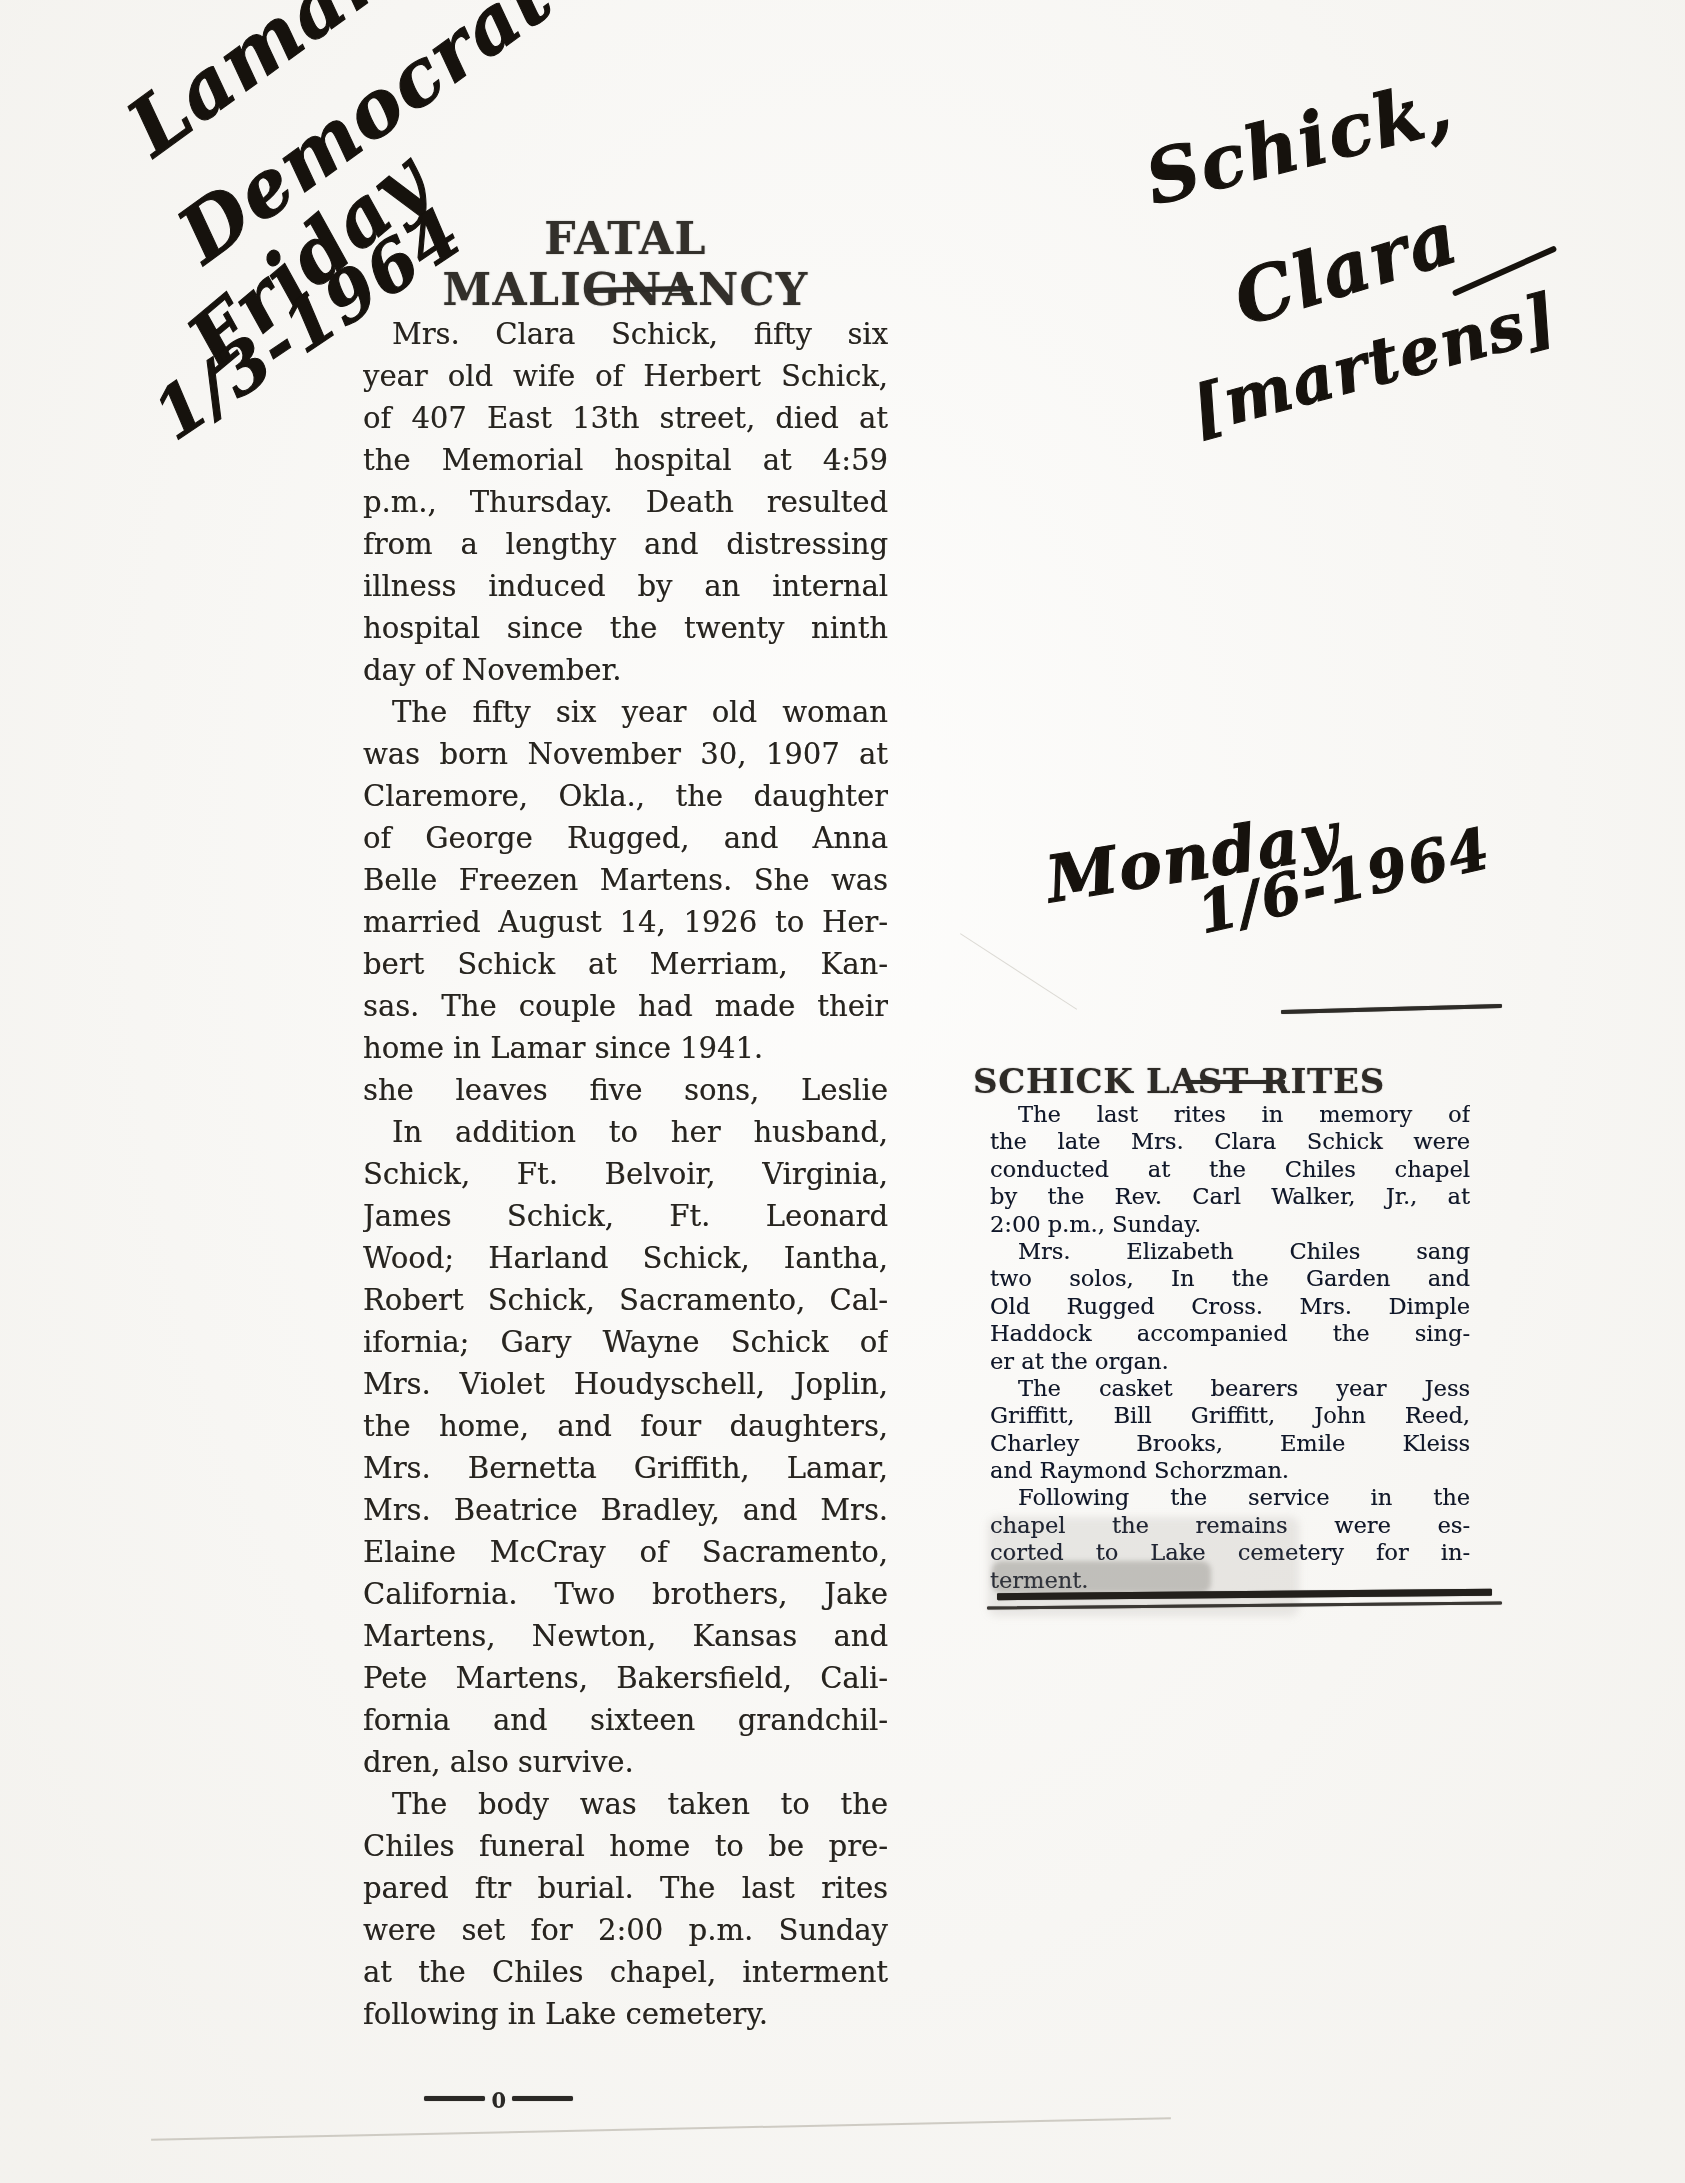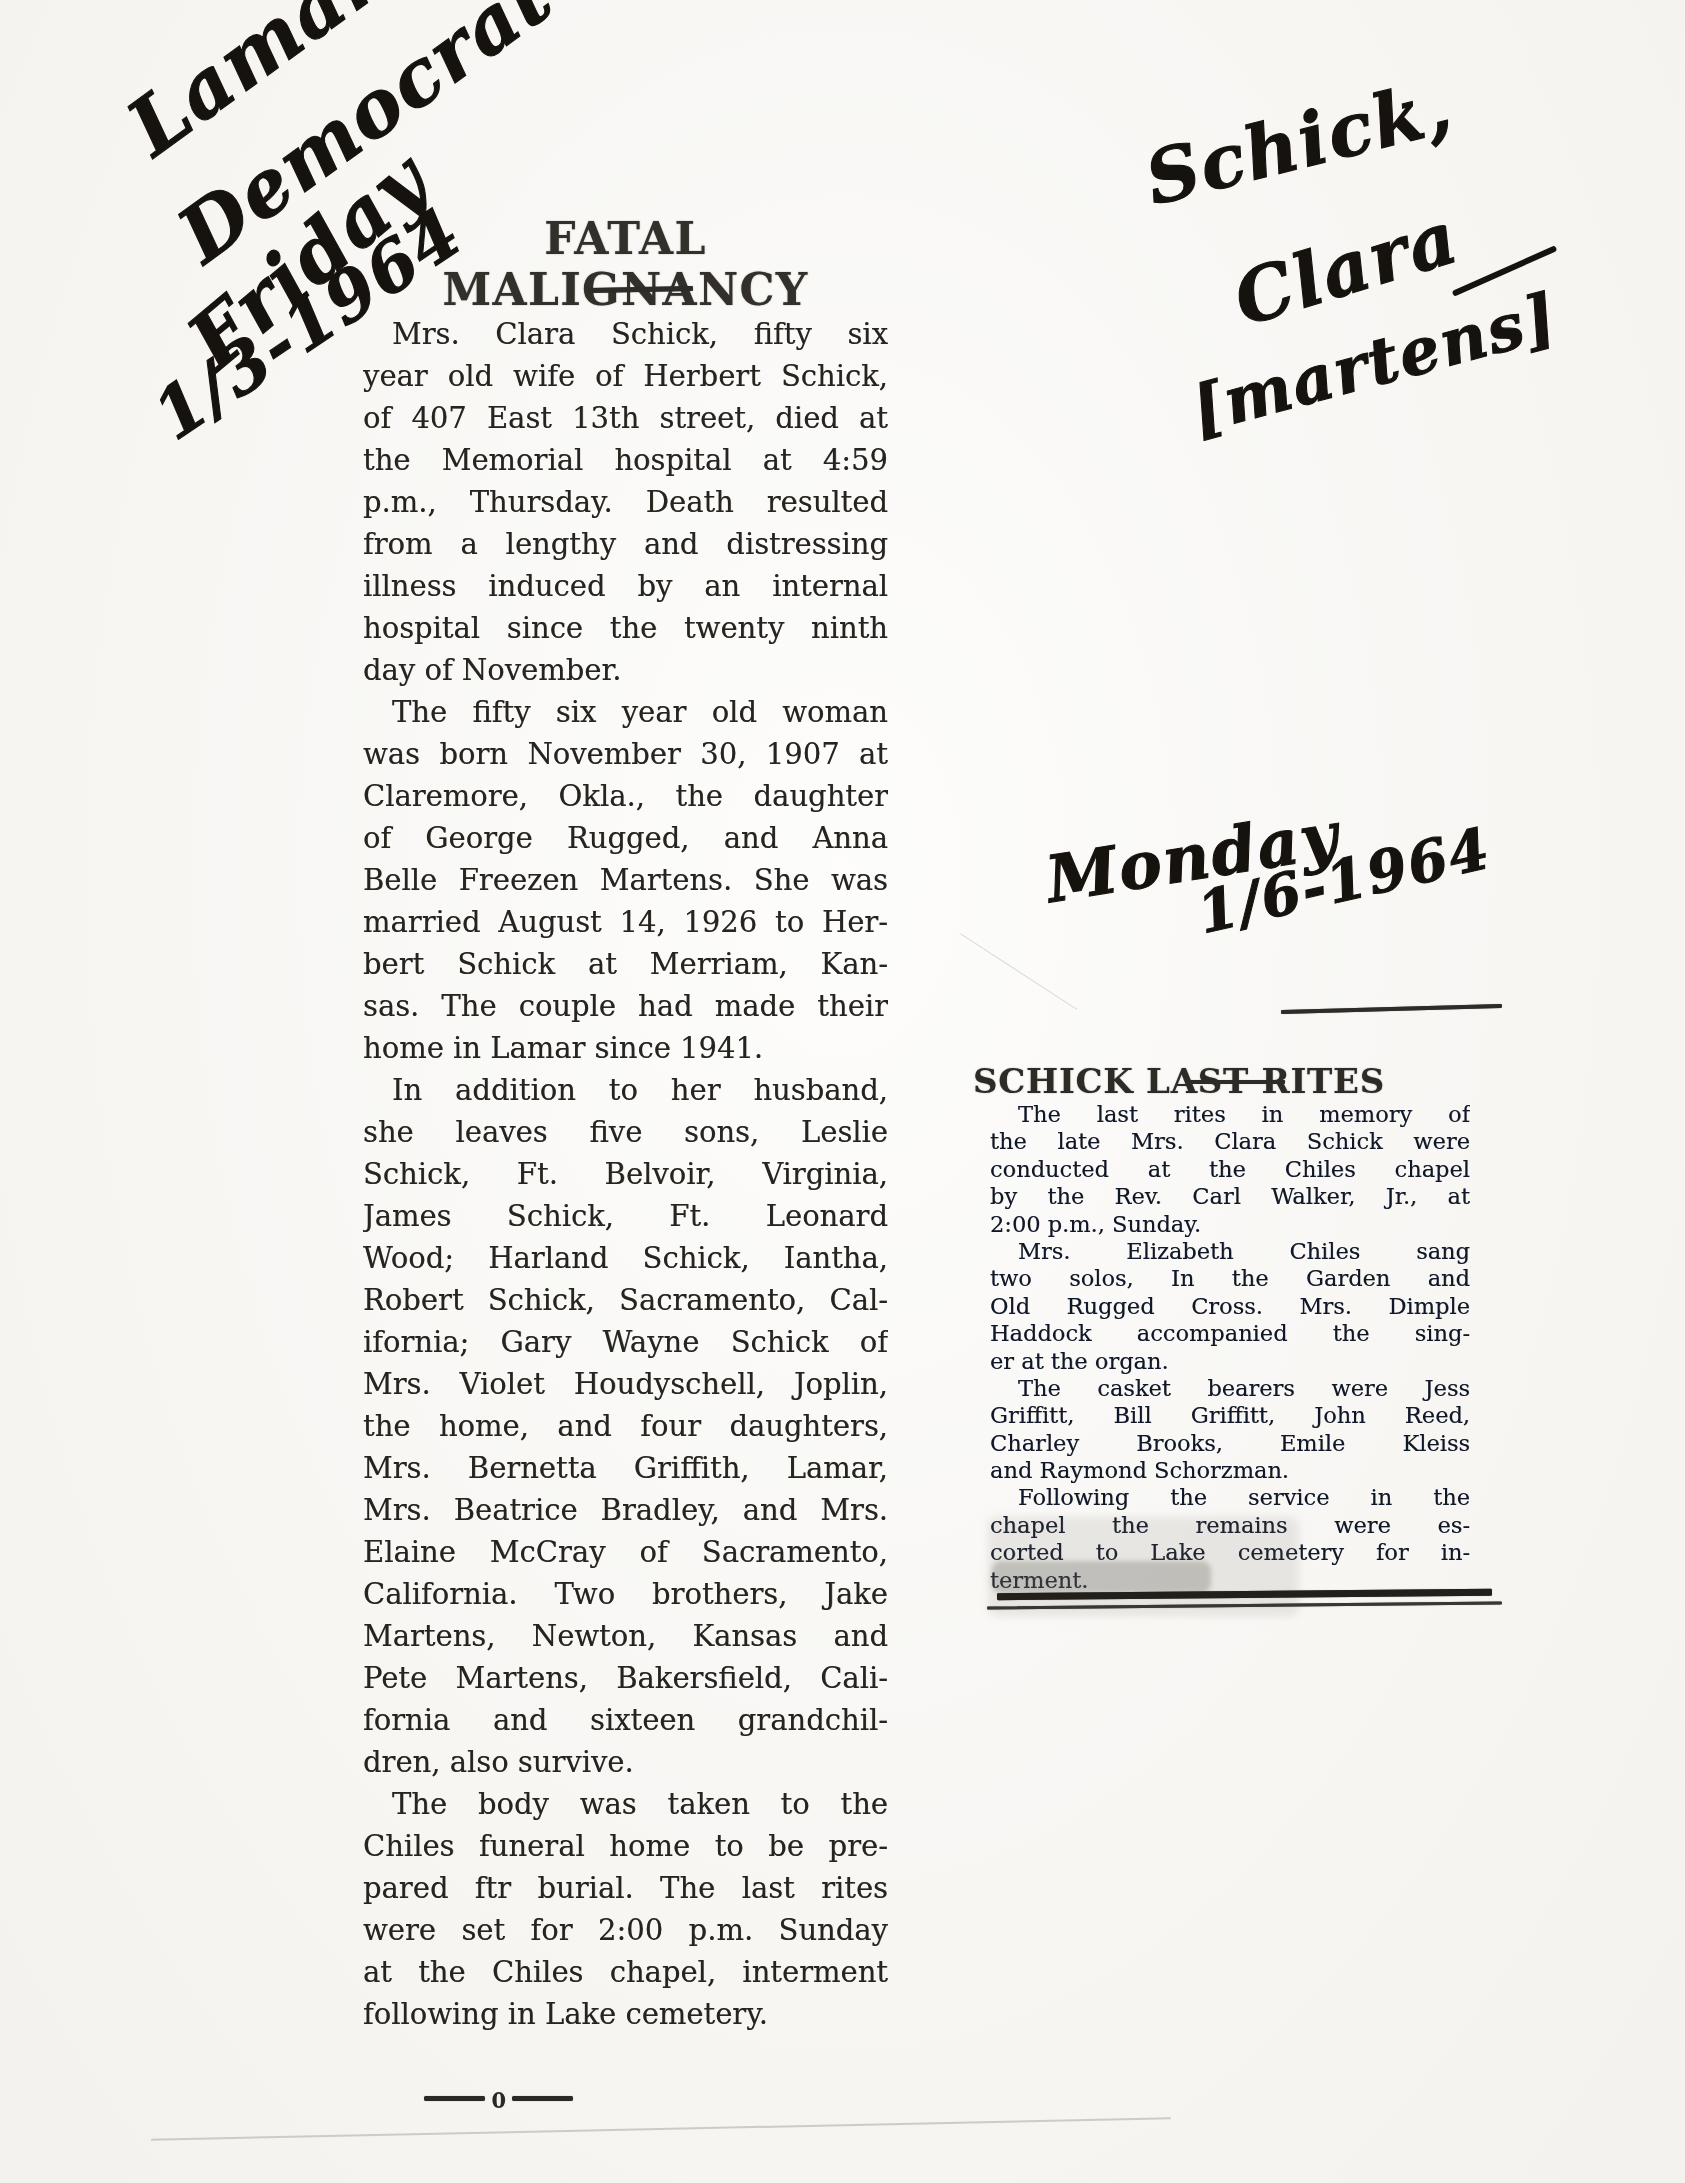--- a/index.html
+++ b/index.html
@@ -184,22 +184,22 @@
     <div class="line para-last">day of November.</div>
     <div class="line para-first">The fifty six year old woman</div>
     <div class="line">was born November 30, 1907 at</div>
     <div class="line">Claremore, Okla., the daughter</div>
     <div class="line">of George Rugged, and Anna</div>
     <div class="line">Belle Freezen Martens. She was</div>
     <div class="line">married August 14, 1926 to Her-</div>
     <div class="line">bert Schick at Merriam, Kan-</div>
     <div class="line">sas. The couple had made their</div>
     <div class="line para-last">home in Lamar since 1941.</div>
+    <div class="line">she leaves five sons, Leslie</div>
     <div class="line para-first">In addition to her husband,</div>
-    <div class="line">she leaves five sons, Leslie</div>
     <div class="line">Schick, Ft. Belvoir, Virginia,</div>
     <div class="line">James Schick, Ft. Leonard</div>
     <div class="line">Wood; Harland Schick, Iantha,</div>
     <div class="line">Robert Schick, Sacramento, Cal-</div>
     <div class="line">ifornia; Gary Wayne Schick of</div>
     <div class="line">Mrs. Violet Houdyschell, Joplin,</div>
     <div class="line">the home, and four daughters,</div>
     <div class="line">Mrs. Bernetta Griffith, Lamar,</div>
     <div class="line">Mrs. Beatrice Bradley, and Mrs.</div>
     <div class="line">Elaine McCray of Sacramento,</div>
@@ -237,21 +237,21 @@
     <div class="line para-first">The last rites in memory of</div>
     <div class="line">the late Mrs. Clara Schick were</div>
     <div class="line">conducted at the Chiles chapel</div>
     <div class="line">by the Rev. Carl Walker, Jr., at</div>
     <div class="line para-last">2:00 p.m., Sunday.</div>
     <div class="line para-first">Mrs. Elizabeth Chiles sang</div>
     <div class="line">two solos, In the Garden and</div>
     <div class="line">Old Rugged Cross. Mrs. Dimple</div>
     <div class="line">Haddock accompanied the sing-</div>
     <div class="line para-last">er at the organ.</div>
-    <div class="line para-first">The casket bearers were Jess</div>
+    <div class="line para-first">The casket bearers year Jess</div>
     <div class="line">Griffitt, Bill Griffitt, John Reed,</div>
     <div class="line">Charley Brooks, Emile Kleiss</div>
     <div class="line para-last">and Raymond Schorzman.</div>
     <div class="line para-first">Following the service in the</div>
     <div class="line">chapel the remains were es-</div>
     <div class="line">corted to Lake cemetery for in-</div>
     <div class="line para-last">terment.</div>
   </div>
 
 <div class="smudge" style="left:988px; top:1517px; width:311px; height:99px; background:rgba(128,123,114,0.14);"></div>

